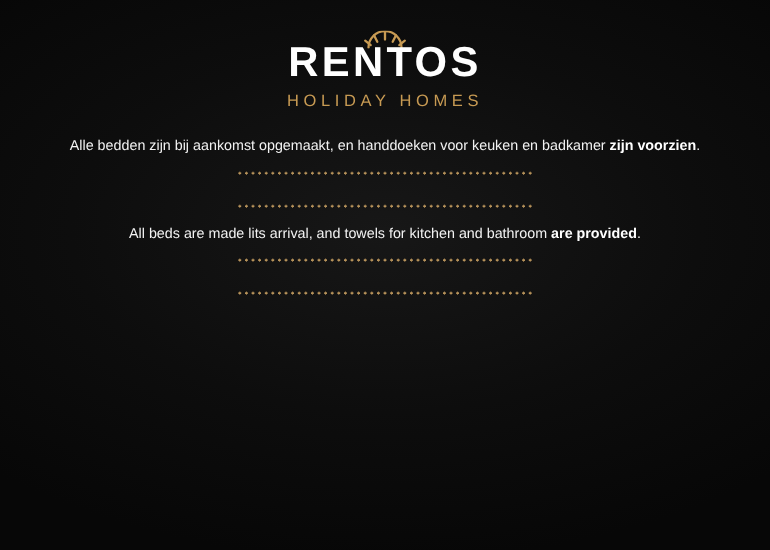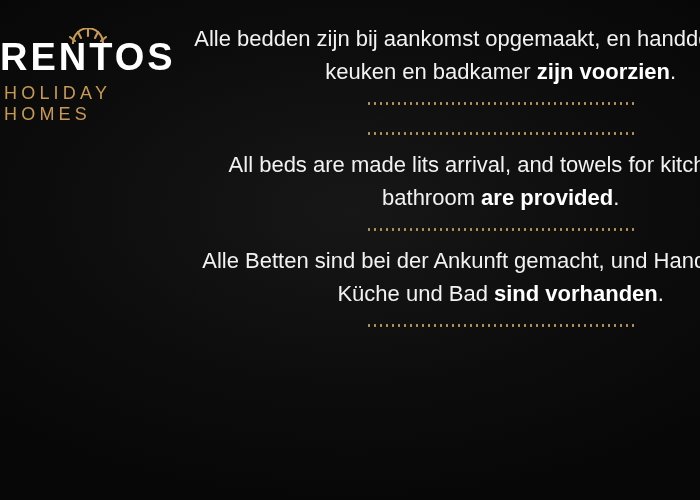--- a/index.html
+++ b/index.html
@@ -14,21 +14,22 @@
     overflow: hidden;
   }
   .page {
     position: relative;
     width: 700px;
     height: 500px;
     background:
       radial-gradient(ellipse 520px 300px at 50% 42%, #171717 0%, #0d0d0d 55%, #070707 100%);
     box-sizing: border-box;
     display: flex;
-    flex-direction: row;
+    flex-direction: column;
+    align-items: center;
   }
   
   .logo-block {
     margin-top: 28px;
     display: flex;
     flex-direction: column;
     align-items: center;
     user-select: none;
   }
   .logo-sun {
@@ -43,21 +44,21 @@
     font-weight: bold;
     font-size: 38px;
     letter-spacing: 3px;
     color: #ffffff;
     line-height: 1;
     position: relative;
     z-index: 2;
   }
   .logo-sub {
     margin-top: 7px;
-    font-size: 18px;
+    font-size: 15px;
     letter-spacing: 4.2px;
     color: #c79a53;
     font-weight: normal;
     position: relative;
     padding: 0 4px;
   }
   .logo-sub::before,
   .logo-sub::after {
     content: "";
     position: absolute;
@@ -68,21 +69,21 @@
   }
   
   .content {
     width: 660px;
     display: flex;
     flex-direction: column;
     align-items: center;
   }
   .para {
     color: #f2f2f2;
-    font-size: 22px;
+    font-size: 13px;
     line-height: 1.5;
     text-align: center;
     width: 650px;
     margin: 0;
     padding: 0 6px;
     box-sizing: border-box;
   }
   .para b {
     font-weight: bold;
     color: #ffffff;
@@ -126,18 +127,17 @@
 
     <div class="divider"></div>
 
 
     <div class="divider"></div>
 
     <p class="para"><span>All beds are made lits arrival, and towels for kitchen and bathroom </span><b>are provided</b><span>.</span></p>
 
     <div class="divider"></div>
 
-    <p class="para"><span>Alle Betten sind bei der Ankunft gemacht, und Handtücher für Küche und Bad </span><b>sind vorhanden</b><span>.</span></p>
 
     <div class="divider"></div>
 
   </div>
 </div>
 
 </body></html>

